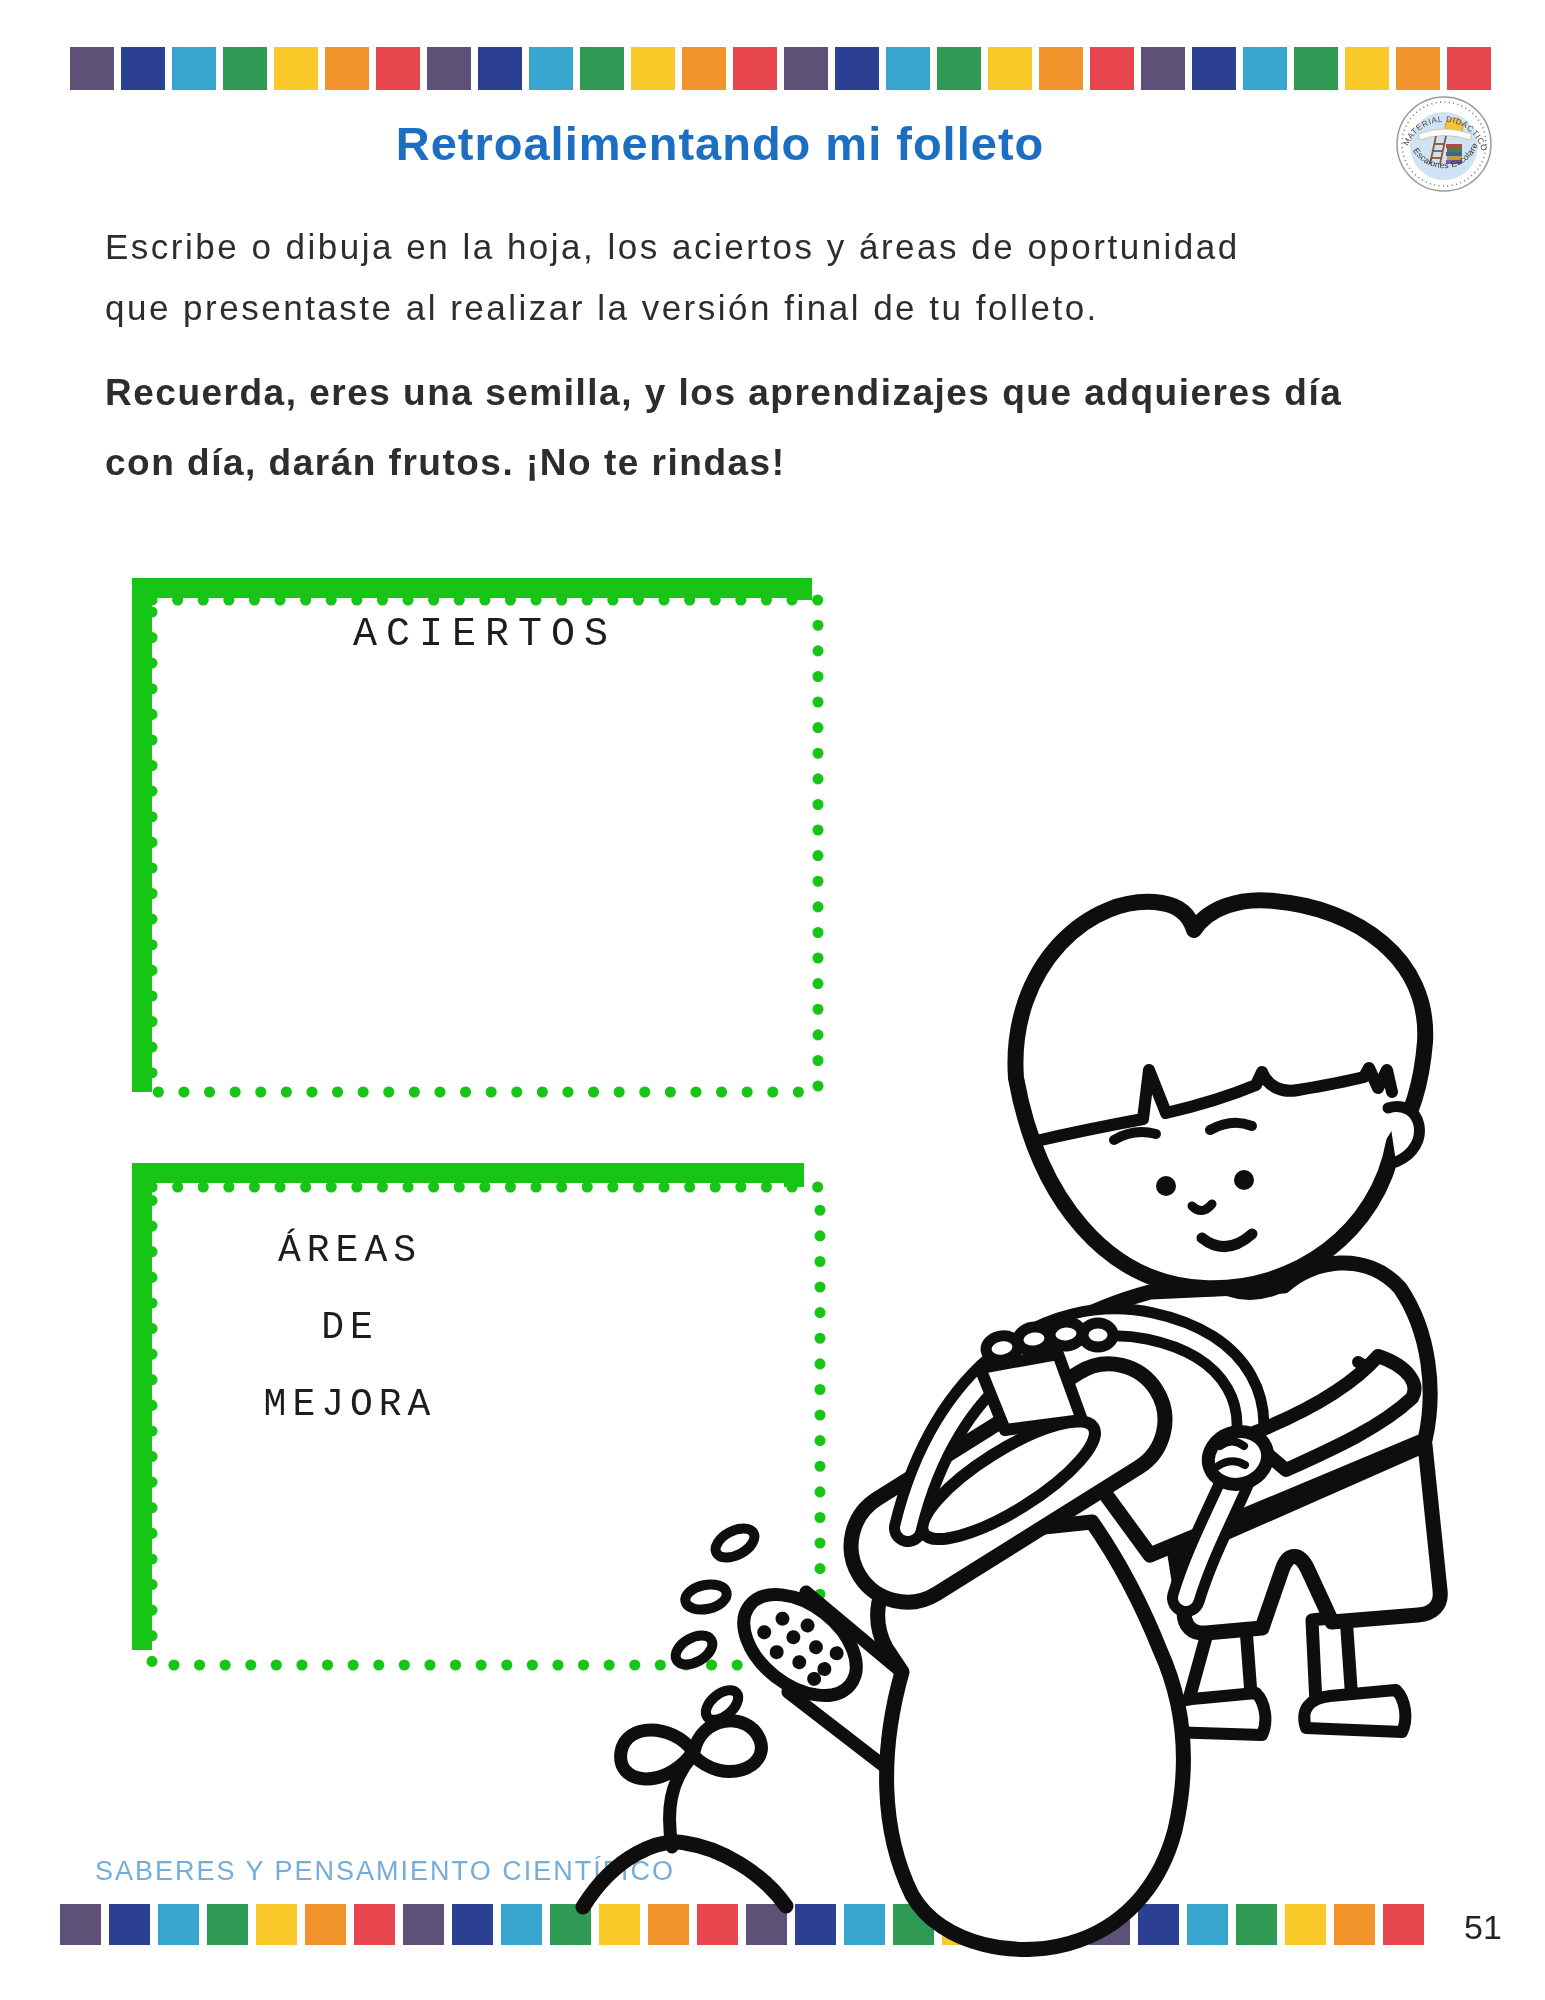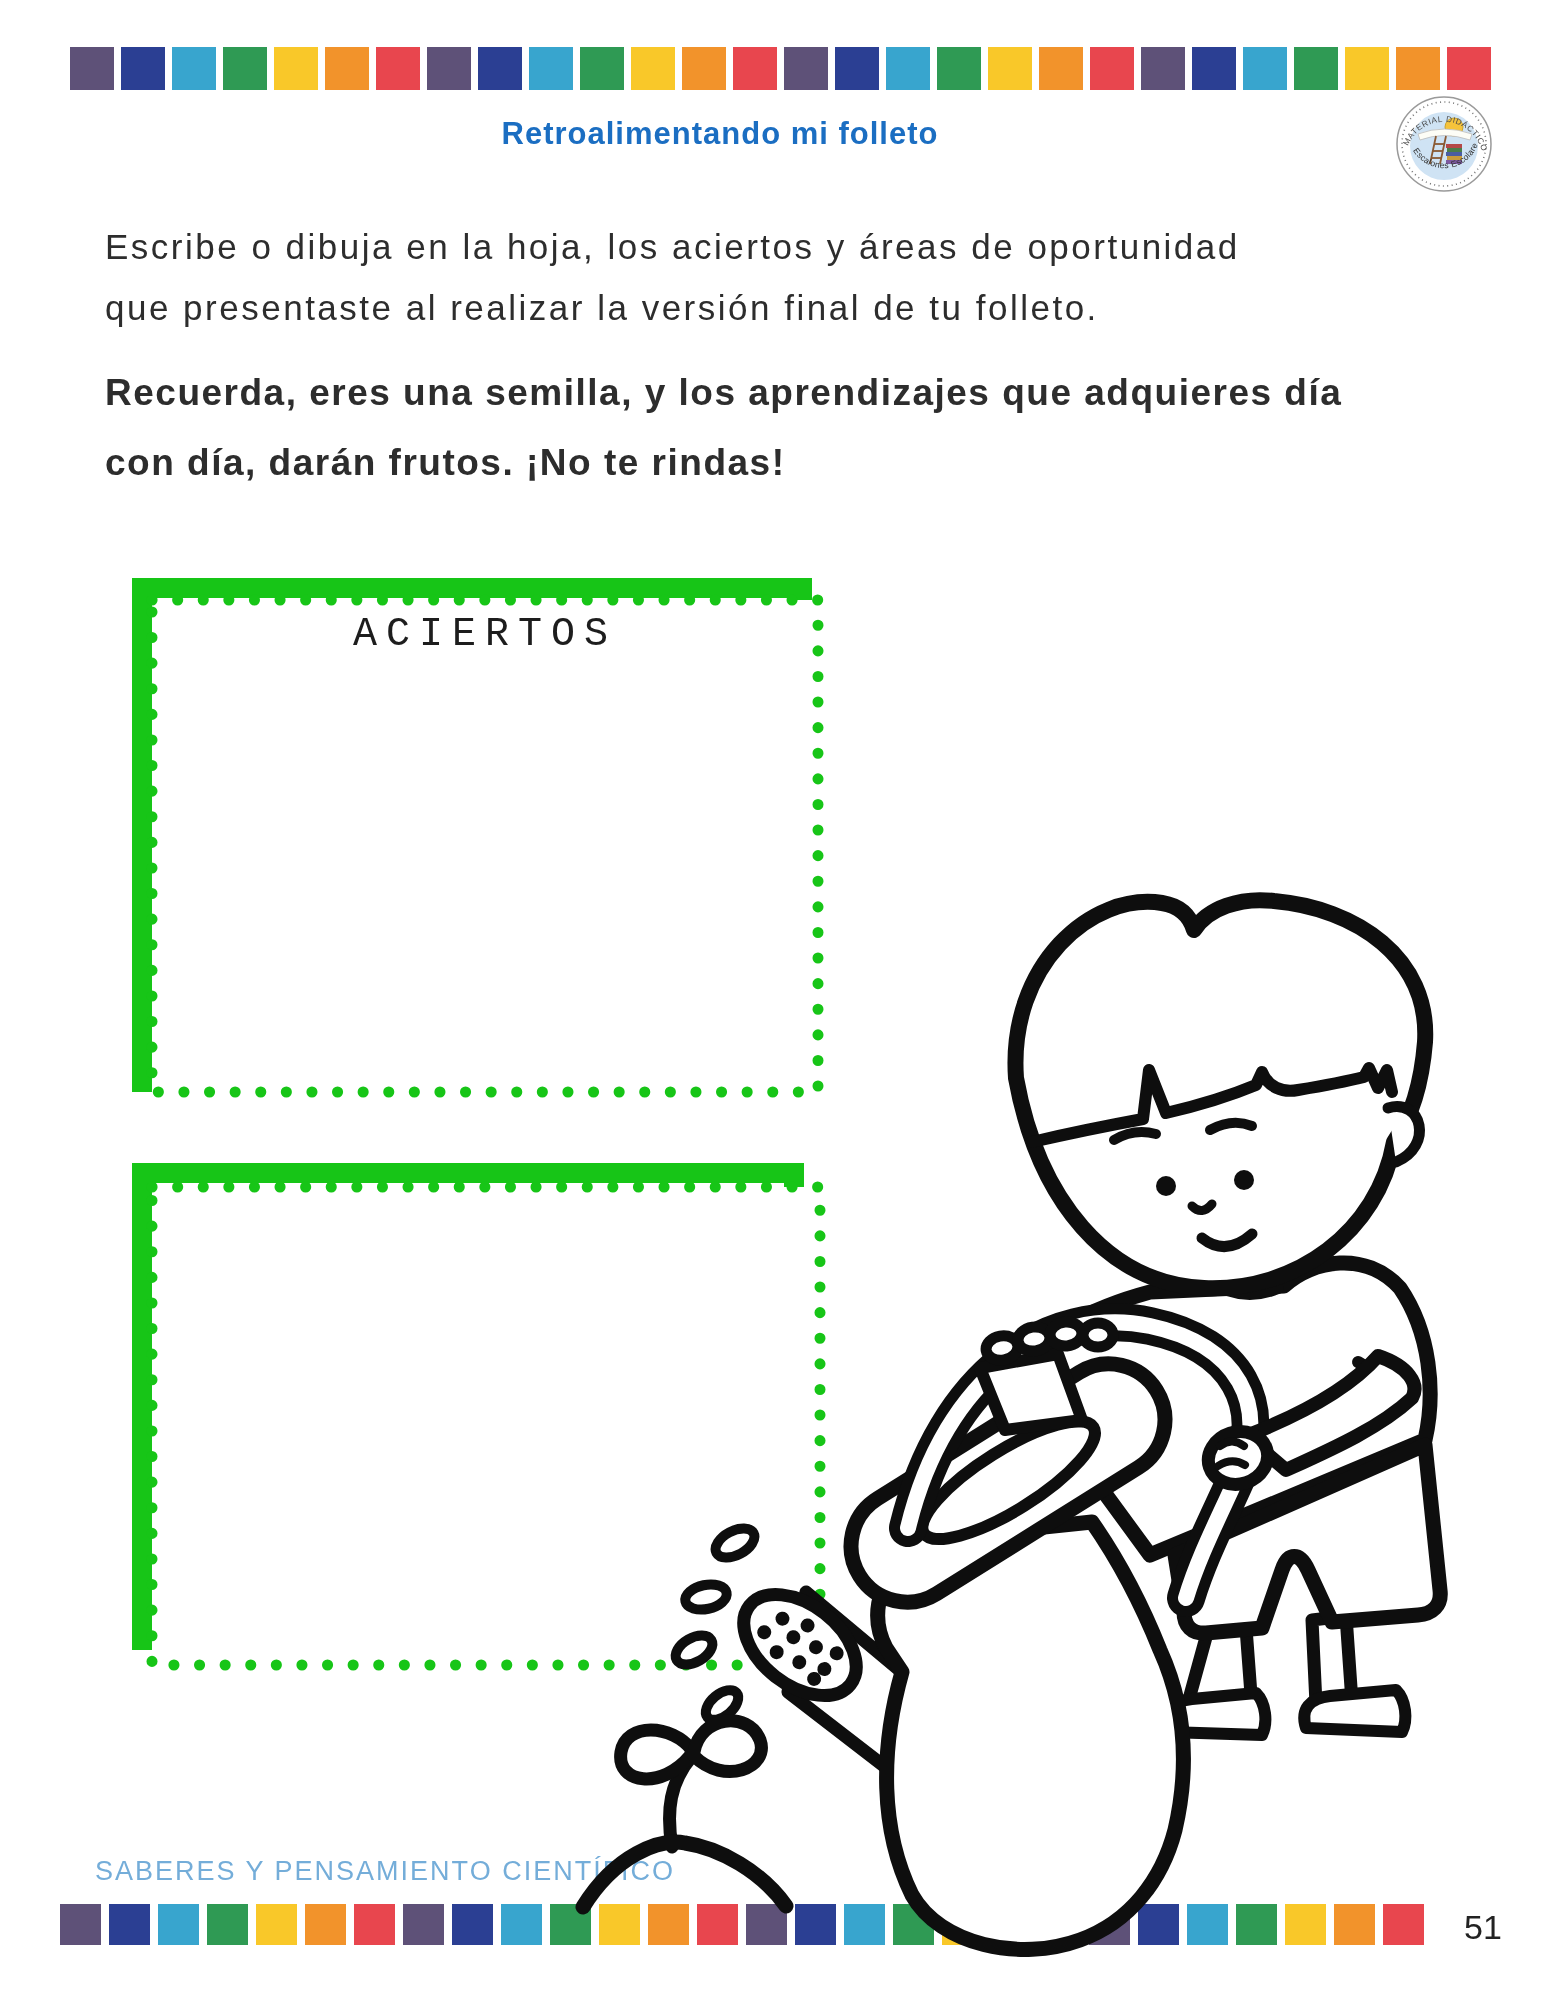--- a/index.html
+++ b/index.html
@@ -10,21 +10,21 @@
   .page{position:relative;width:1545px;height:2000px;background:#fff;overflow:hidden;}
 
   
   .strip{position:absolute;display:flex;}
   .strip-top{left:70px;top:47px;height:43px;gap:7px;}
   .strip-bottom{left:60px;top:1904px;height:41px;gap:8px;}
   .strip-top .sq{width:44px;height:43px;}
   .strip-bottom .sq{width:41px;height:41px;}
 
   .title{position:absolute;left:0;top:116px;width:1440px;text-align:center;
-         font-size:31px;letter-spacing:1px;color:var(--title-blue);font-weight:600;}
+         font-size:47px;letter-spacing:1px;color:var(--title-blue);font-weight:600;}
 
   .para{position:absolute;left:95px;color:#2d2d2d;margin-left:10px;}
   .para-1{top:216px;font-size:35px;line-height:61px;letter-spacing:2.5px;font-weight:400;}
   .para-2{top:358px;font-size:37px;line-height:70px;letter-spacing:1.5px;font-weight:700;}
 
   .frame-svg{position:absolute;}
   .box-label{position:absolute;color:#1d1d1d;font-family:Liberation Mono, monospace;}
   .label-aciertos{left:150px;top:612px;width:670px;text-align:center;
                   font-size:40px;letter-spacing:9px;}
   .label-mejora{left:180px;top:1212px;width:340px;text-align:center;
@@ -118,20 +118,25 @@
   <svg class="frame-svg" style="left:130px;top:576px;" width="700" height="530" viewBox="0 0 700 530">
     <rect x="12" y="12" width="660" height="494" fill="none" style="stroke:var(--green)" stroke-width="20"></rect>
     <rect x="22" y="24" width="666" height="492" fill="#ffffff" style="stroke:var(--green)" stroke-width="11" stroke-dasharray="0.1 25.5" stroke-linecap="round"></rect>
   </svg>
   <div class="box-label label-aciertos">ACIERTOS</div>
 
   <svg class="frame-svg" style="left:125px;top:1153px;" width="710" height="530" viewBox="0 0 710 530">
     <rect x="17" y="20" width="652" height="467" fill="none" style="stroke:var(--green)" stroke-width="20"></rect>
     <rect x="27" y="34" width="668" height="478" fill="#ffffff" style="stroke:var(--green)" stroke-width="11" stroke-dasharray="0.1 25.5" stroke-linecap="round"></rect>
   </svg>
+  <div class="box-label label-mejora">
+      <div>ÁREAS</div>
+      <div>DE</div>
+      <div>MEJORA</div>
+    </div>
 
   <div class="strip strip-bottom">
       <div class="sq" style="background: rgb(94, 81, 120);"></div>
       <div class="sq" style="background: rgb(43, 63, 147);"></div>
       <div class="sq" style="background: rgb(56, 165, 206);"></div>
       <div class="sq" style="background: rgb(47, 154, 84);"></div>
       <div class="sq" style="background: rgb(249, 200, 41);"></div>
       <div class="sq" style="background: rgb(242, 147, 43);"></div>
       <div class="sq" style="background: rgb(232, 70, 78);"></div>
       <div class="sq" style="background: rgb(94, 81, 120);"></div>

